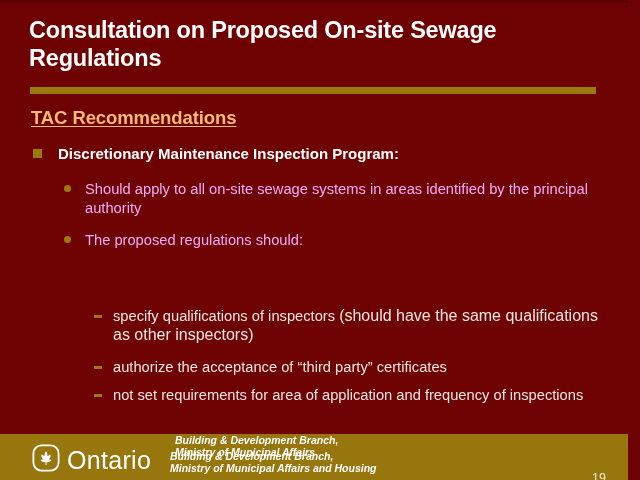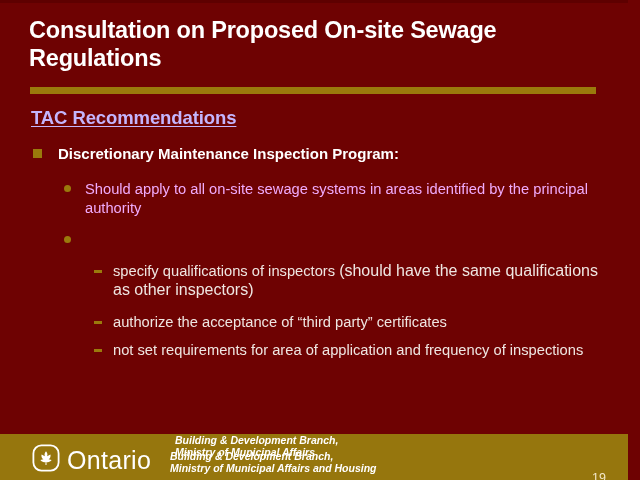--- a/index.html
+++ b/index.html
@@ -21,21 +21,21 @@
     letter-spacing:-0.2px;
   }
   .title-rule{
     position:absolute;left:30px;top:87px;width:566px;height:7px;
     background:#9a7a0c;
   }
 
   
   .heading{
     position:absolute;left:31px;top:107px;
-    color:#c4b5fd;font-size:18.5px;font-weight:bold;
+    color:#fdba74;font-size:18.5px;font-weight:bold;
     text-decoration:underline;text-underline-offset:2px;
     letter-spacing:-0.1px;
   }
 
   .l1{
     position:absolute;left:33px;top:143px;width:575px;
     color:#ffffff;font-size:15px;font-weight:bold;line-height:21px;
     padding-left:25px;box-sizing:border-box;
   }
   .l1 .sq{
@@ -50,21 +50,21 @@
   .l2 .dot{
     position:absolute;left:2px;top:5px;width:7px;height:7px;border-radius:50%;
     background:#9a7a0c;
   }
   #l2a{top:180px;}
   #l2b{top:231px;}
 
   .l3{
     position:absolute;left:92px;width:520px;
     color:#efe6e2;font-size:14.7px;line-height:18.5px;
-    padding-left:21px;box-sizing:border-box;
+    padding-left:21px;box-sizing:border-box;margin-top:45px;
   }
   .l3 .dash{
     position:absolute;left:2px;top:8px;width:8px;height:2.5px;background:#9a7a0c;
   }
   #l3a{top:262px;}
   #l3b{top:313px;}
   #l3c{top:341px;}
 
   .big{font-size:16px;}
 
@@ -106,20 +106,21 @@
     <span>Discretionary Maintenance Inspection Program:</span>
   </div>
 
   <div class="l2" id="l2a">
     <span class="dot"></span>
     <span>Should apply to all on-site sewage systems in areas identified by the principal authority</span>
   </div>
 
   <div class="l2" id="l2b">
     <span class="dot"></span>
+    <span>The proposed regulations should:</span>
   </div>
 
   <div class="l3" id="l3a">
     <span class="dash"></span>
     <span>specify qualifications of inspectors </span><span class="big">(should have the same qualifications as other  inspectors)</span>
   </div>
 
   <div class="l3" id="l3b">
     <span class="dash"></span>
     <span>authorize the acceptance of “third party” certificates</span>

